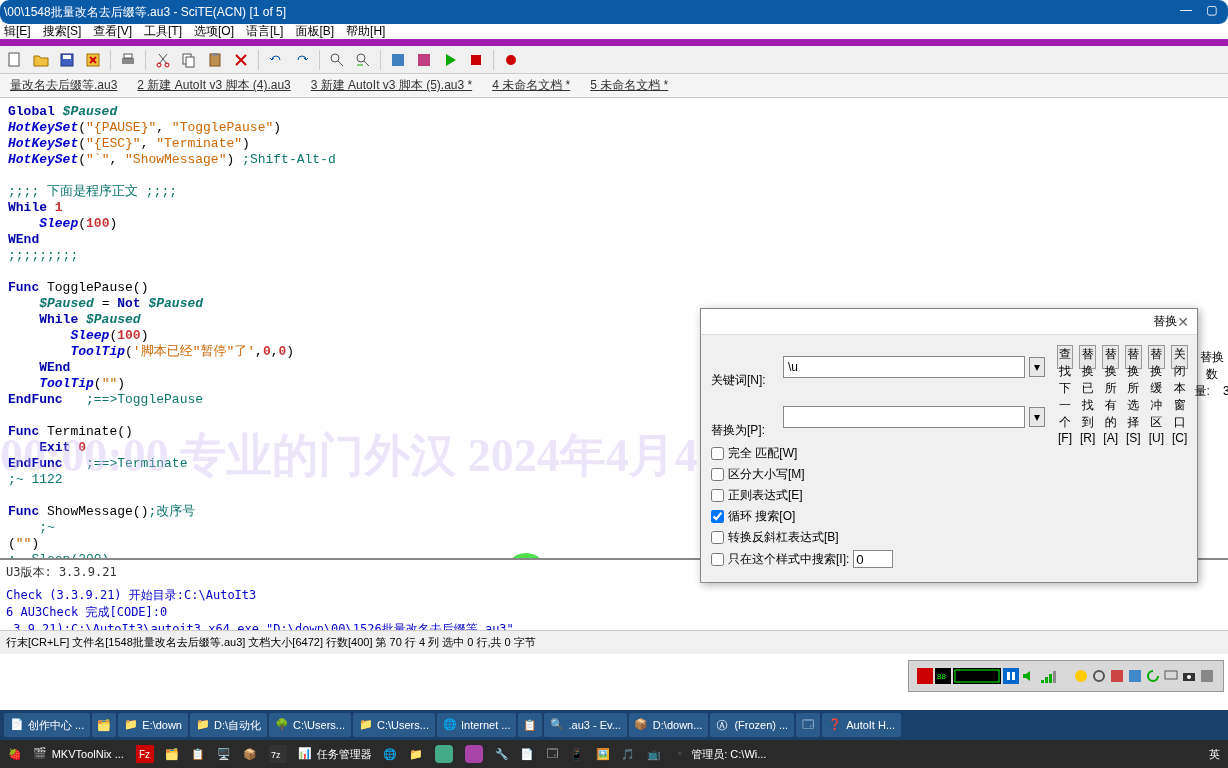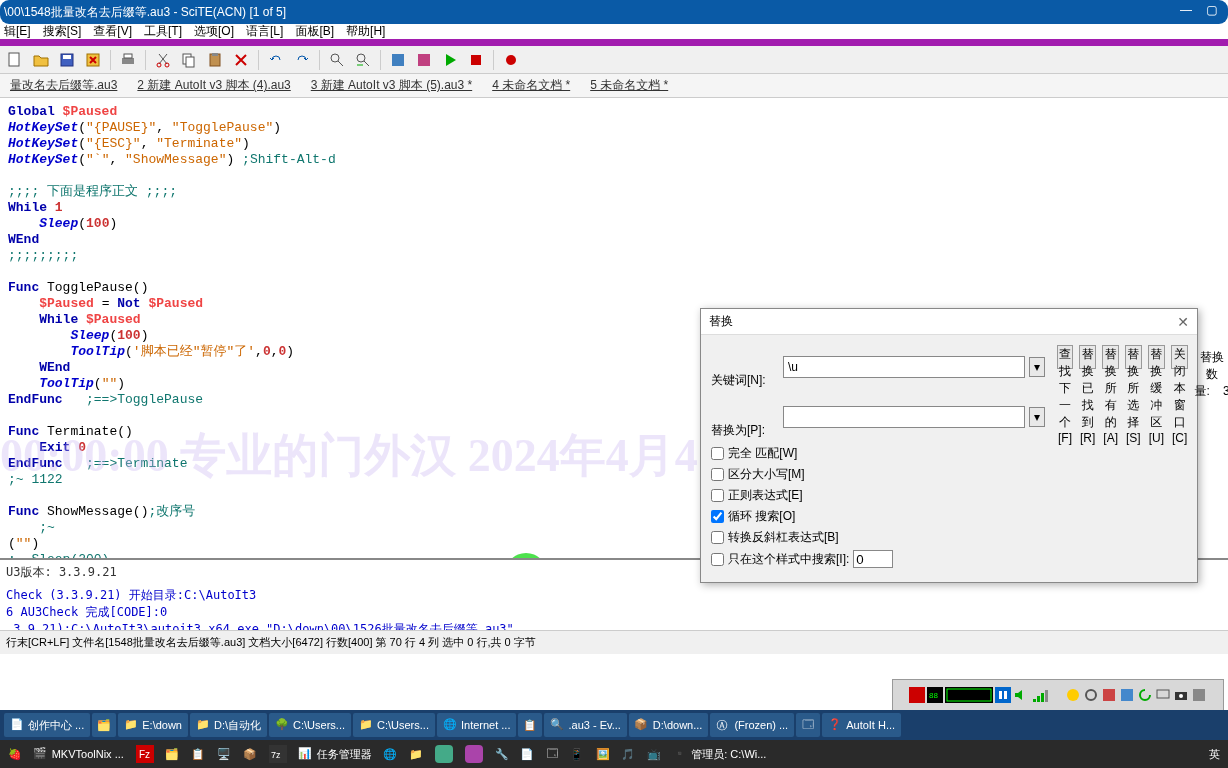--- a/index.html
+++ b/index.html
@@ -11,38 +11,38 @@
 .menubar { background: #fff; height: 22px; display: flex; align-items: center; padding: 0 4px; gap: 12px; border-bottom: 7px solid #a21caf; }
 .menubar span { cursor: pointer; }
 .toolbar { height: 28px; background: #f0f0f0; display: flex; align-items: center; padding: 0 4px; gap: 4px; border-bottom: 1px solid #ccc; }
 .tool-icon { width: 22px; height: 22px; display: inline-flex; align-items: center; justify-content: center; cursor: pointer; border: 1px solid transparent; }
 .tool-sep { width: 1px; height: 20px; background: #ccc; margin: 0 2px; }
 .tabbar { height: 24px; background: #f5f5f5; display: flex; align-items: center; padding: 0 4px; gap: 8px; border-bottom: 1px solid #ccc; font-size: 12px; }
 .tab { padding: 2px 6px; cursor: pointer; text-decoration: underline; color: #333; }
 .editor { height: 460px; background: #fff; padding: 6px 8px; font-family: Consolas, "Courier New", monospace; font-size: 13px; line-height: 16px; position: relative; overflow: hidden; }
 .code-line { white-space: pre; }
 .kw { color: #0000aa; font-weight: bold; }
-.var { color: #ef4444; font-weight: bold; }
+.var { color: #0f766e; font-weight: bold; font-style: italic; }
 .str { color: #cc6600; }
 .num { color: #cc3333; font-weight: bold; }
 .cmt { color: #0f766e; }
 .fn { color: #0000cc; font-weight: bold; font-style: italic; }
 .watermark { position: absolute; top: 350px; left: 0; width: 100%; font-size: 46px; color: rgba(200,180,240,0.35); font-weight: bold; white-space: nowrap; pointer-events: none; z-index: 0; font-family: "Microsoft YaHei"; }
 .cursor-dot { position: absolute; width: 42px; height: 42px; background: #4de24d; border-radius: 50%; top: 455px; left: 505px; display: flex; align-items: center; justify-content: center; color: #333; font-family: serif; font-size: 18px; }
 .output { height: 72px; background: #fff; border-top: 2px solid #888; padding: 4px 6px; font-family: Consolas, monospace; font-size: 12px; color: #0000cc; overflow: hidden; }
 .output .ver { color: #333; }
 .statusbar { height: 24px; background: #f0f0f0; border-top: 1px solid #ccc; display: flex; align-items: center; padding: 0 6px; font-size: 11px; }
 .taskbar { position: absolute; bottom: 28px; left: 0; right: 0; height: 30px; background: #1a3f6b; display: flex; align-items: center; padding: 0 4px; gap: 2px; }
 .taskbar2 { position: absolute; bottom: 0; left: 0; right: 0; height: 28px; background: #2a2a2a; display: flex; align-items: center; padding: 0 4px; gap: 4px; }
 .task-item { height: 24px; background: #2a5a8a; color: #fff; font-size: 11px; display: flex; align-items: center; padding: 0 6px; gap: 4px; cursor: pointer; border-radius: 2px; }
 .task-item2 { height: 22px; color: #fff; font-size: 11px; display: flex; align-items: center; padding: 0 4px; gap: 4px; cursor: pointer; }
-.tray { position: absolute; right: 4px; bottom: 57px; height: 32px; background: #d8d8d8; border: 1px solid #999; display: flex; align-items: center; padding: 0 16px; gap: 2px; }
+.tray { position: absolute; right: 4px; bottom: 76px; height: 32px; background: #d8d8d8; border: 1px solid #999; display: flex; align-items: center; padding: 0 8px; gap: 2px; }
 .tray-icon { width: 16px; height: 16px; display: inline-block; }
 .replace-dialog { position: absolute; top: 308px; left: 700px; width: 498px; background: #f0f0f0; border: 1px solid #888; box-shadow: 2px 2px 8px rgba(0,0,0,0.3); z-index: 50; }
-.dlg-title { background: #fff; height: 26px; display: flex; align-items: center; justify-content: space-between; padding: 4px 8px; border-bottom: 1px solid #ddd; }
+.dlg-title { background: #fff; height: 26px; display: flex; align-items: center; justify-content: flex-end; padding: 4px 8px; border-bottom: 1px solid #ddd; }
 .dlg-body { padding: 10px; display: flex; gap: 12px; }
 .dlg-left { flex: 1; }
 .dlg-row { display: flex; align-items: center; margin-bottom: 6px; gap: 4px; }
 .dlg-label { width: 68px; font-size: 12px; margin-top: 27px; }
 .dlg-input { flex: 1; height: 22px; border: 1px solid #888; padding: 0 4px; font-size: 12px; }
 .dlg-check { display: flex; align-items: center; gap: 4px; margin-bottom: 4px; font-size: 12px; }
 .dlg-right { width: 130px; display: flex; flex-direction: row; gap: 6px; }
 .dlg-btn { height: 24px; background: #e8e8e8; border: 1px solid #999; font-size: 12px; cursor: pointer; }
 .dlg-count { font-size: 12px; text-align: center; margin-top: 4px; }
 .tic { width: 14px; height: 14px; display: inline-block; }

